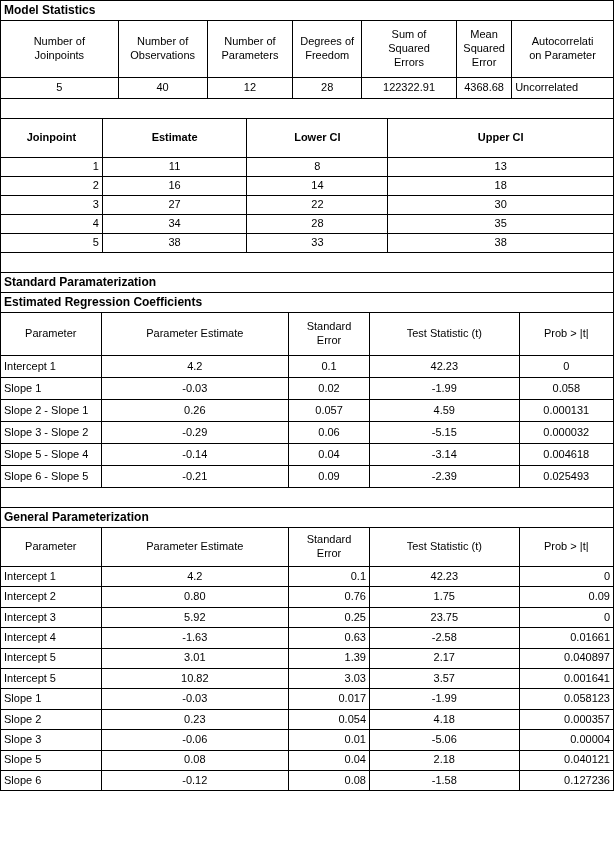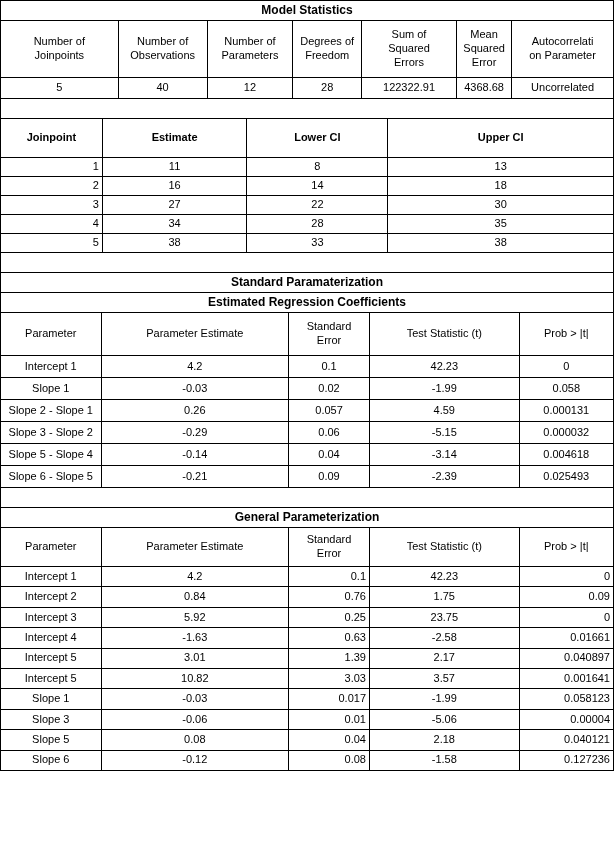--- a/index.html
+++ b/index.html
@@ -17,32 +17,32 @@
   }
   td {
     border: 1px solid #000;
     font-size: 11px;
     line-height: 1.25;
     padding: 1px 3px;
     overflow: hidden;
     vertical-align: middle;
   }
   .title-cell {
-    text-align: center;
+    text-align: left;
     font-weight: bold;
     font-size: 12px;
     height: 20px;
   }
   .hdr {
     text-align: center;
     white-space: pre-line;
   }
   .bold { font-weight: bold; }
   .c { text-align: center; }
-  .l { text-align: center; }
+  .l { text-align: left; }
   .r { text-align: right; }
   .gap {
     height: 19px;
     border-left: 1px solid #000;
     border-right: 1px solid #000;
     background: #fff;
   }
   
   .t1 .hdr-row td  { height: 57px; }
   .t1 .data-row td { height: 21px; }
@@ -245,21 +245,21 @@
     </tr>
     <tr class="data-row">
       <td class="l">Intercept 1</td>
       <td class="c">4.2</td>
       <td class="r">0.1</td>
       <td class="c">42.23</td>
       <td class="r">0</td>
     </tr>
     <tr class="data-row">
       <td class="l">Intercept 2</td>
-      <td class="c">0.84</td>
+      <td class="c">0.80</td>
       <td class="r">0.76</td>
       <td class="c">1.75</td>
       <td class="r">0.09</td>
     </tr>
     <tr class="data-row">
       <td class="l">Intercept 3</td>
       <td class="c">5.92</td>
       <td class="r">0.25</td>
       <td class="c">23.75</td>
       <td class="r">0</td>
@@ -286,20 +286,27 @@
       <td class="r">0.001641</td>
     </tr>
     <tr class="data-row">
       <td class="l">Slope 1</td>
       <td class="c">-0.03</td>
       <td class="r">0.017</td>
       <td class="c">-1.99</td>
       <td class="r">0.058123</td>
     </tr>
     <tr class="data-row">
+      <td class="l">Slope 2</td>
+      <td class="c">0.23</td>
+      <td class="r">0.054</td>
+      <td class="c">4.18</td>
+      <td class="r">0.000357</td>
+    </tr>
+    <tr class="data-row">
       <td class="l">Slope 3</td>
       <td class="c">-0.06</td>
       <td class="r">0.01</td>
       <td class="c">-5.06</td>
       <td class="r">0.00004</td>
     </tr>
     <tr class="data-row">
       <td class="l">Slope 5</td>
       <td class="c">0.08</td>
       <td class="r">0.04</td>

